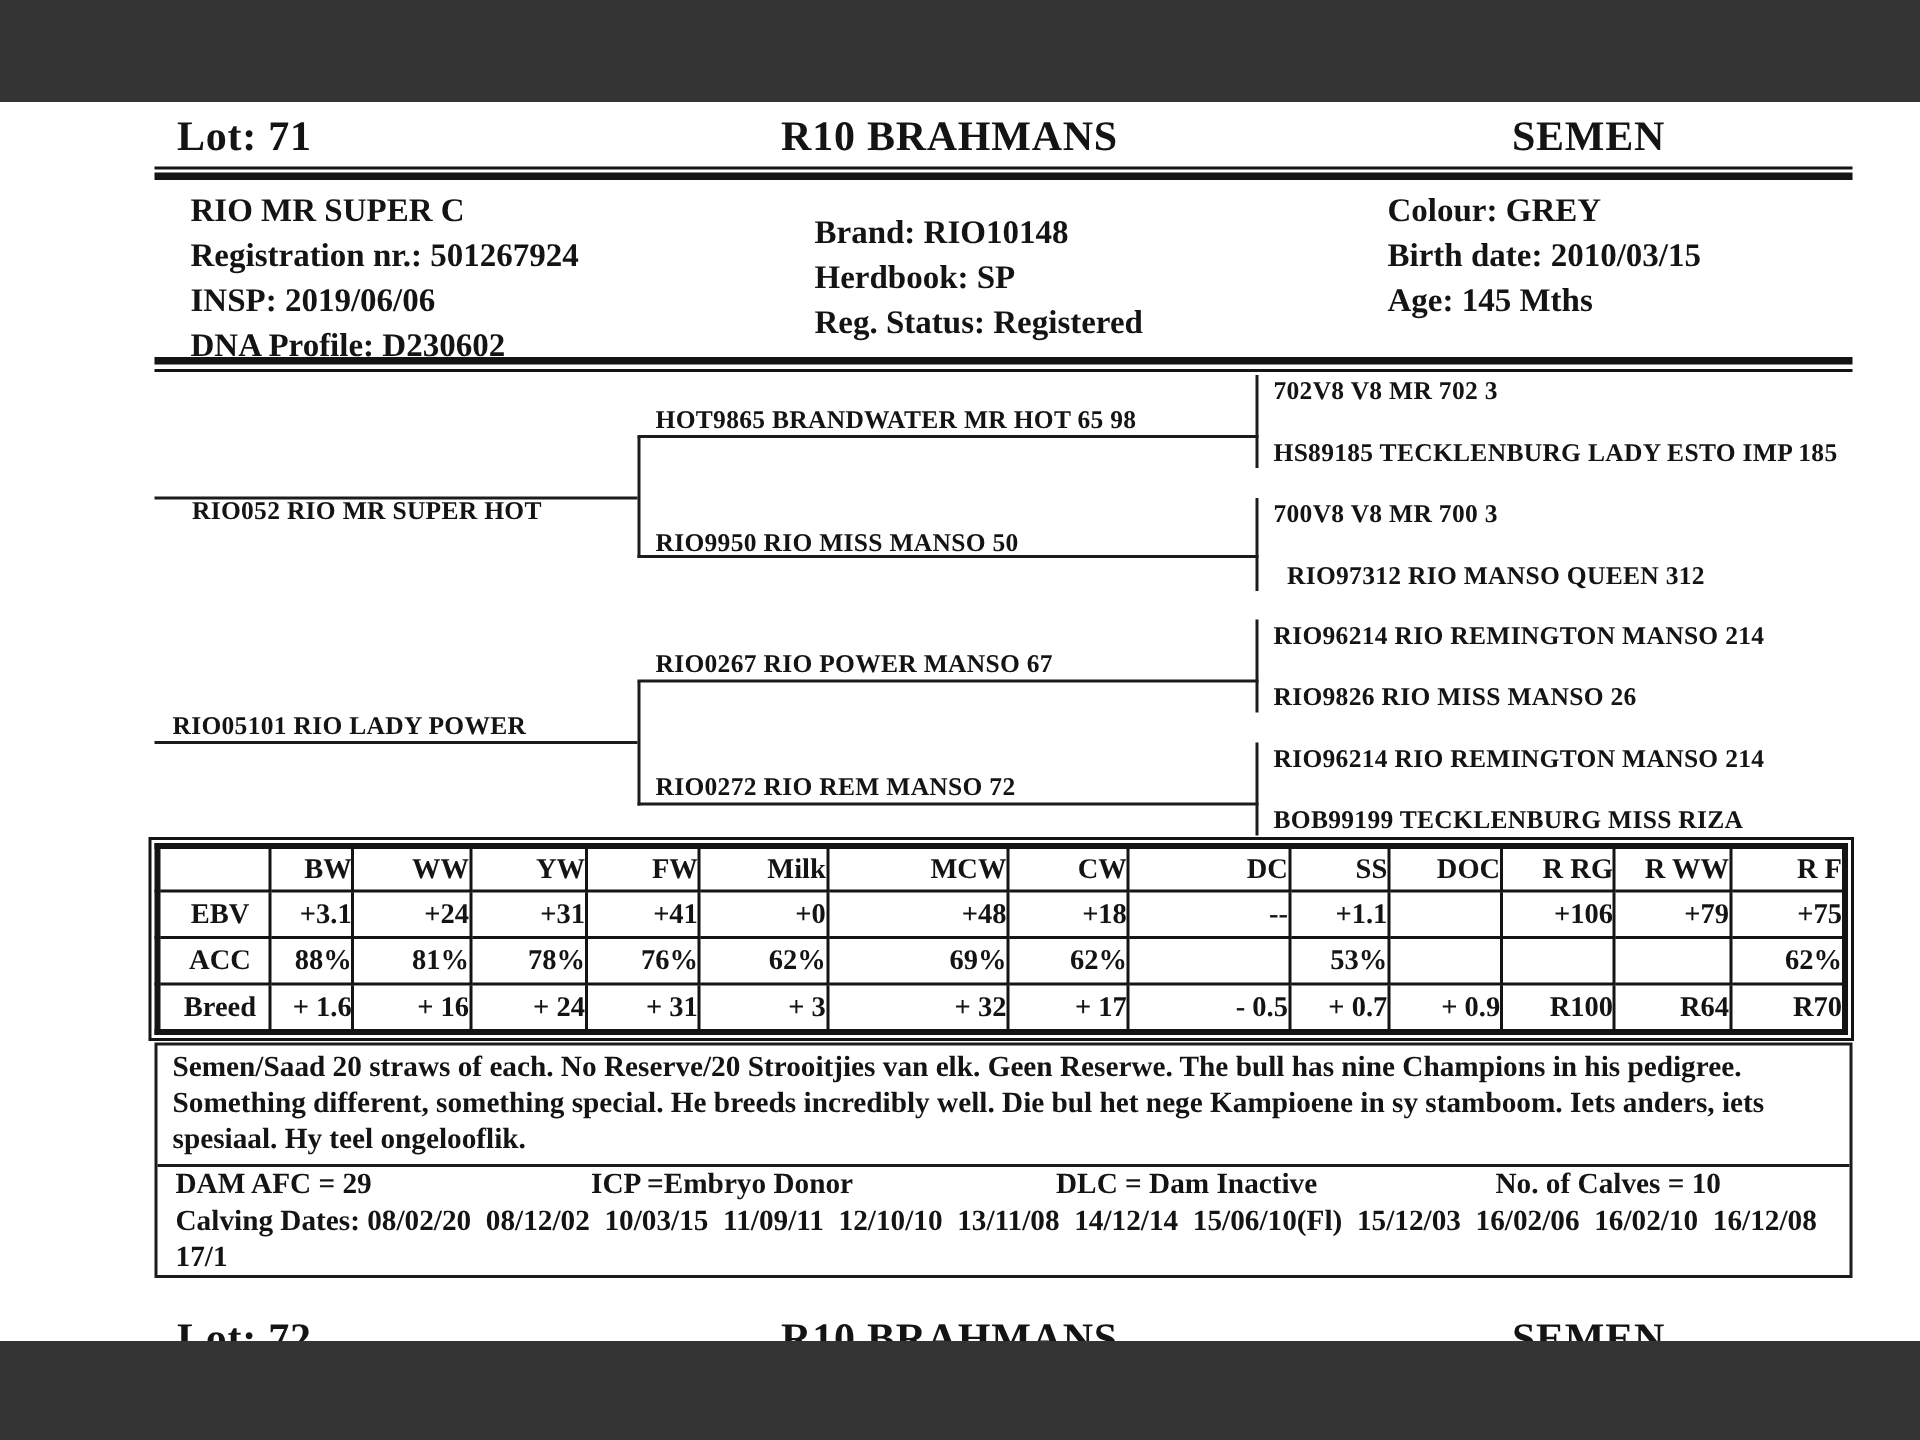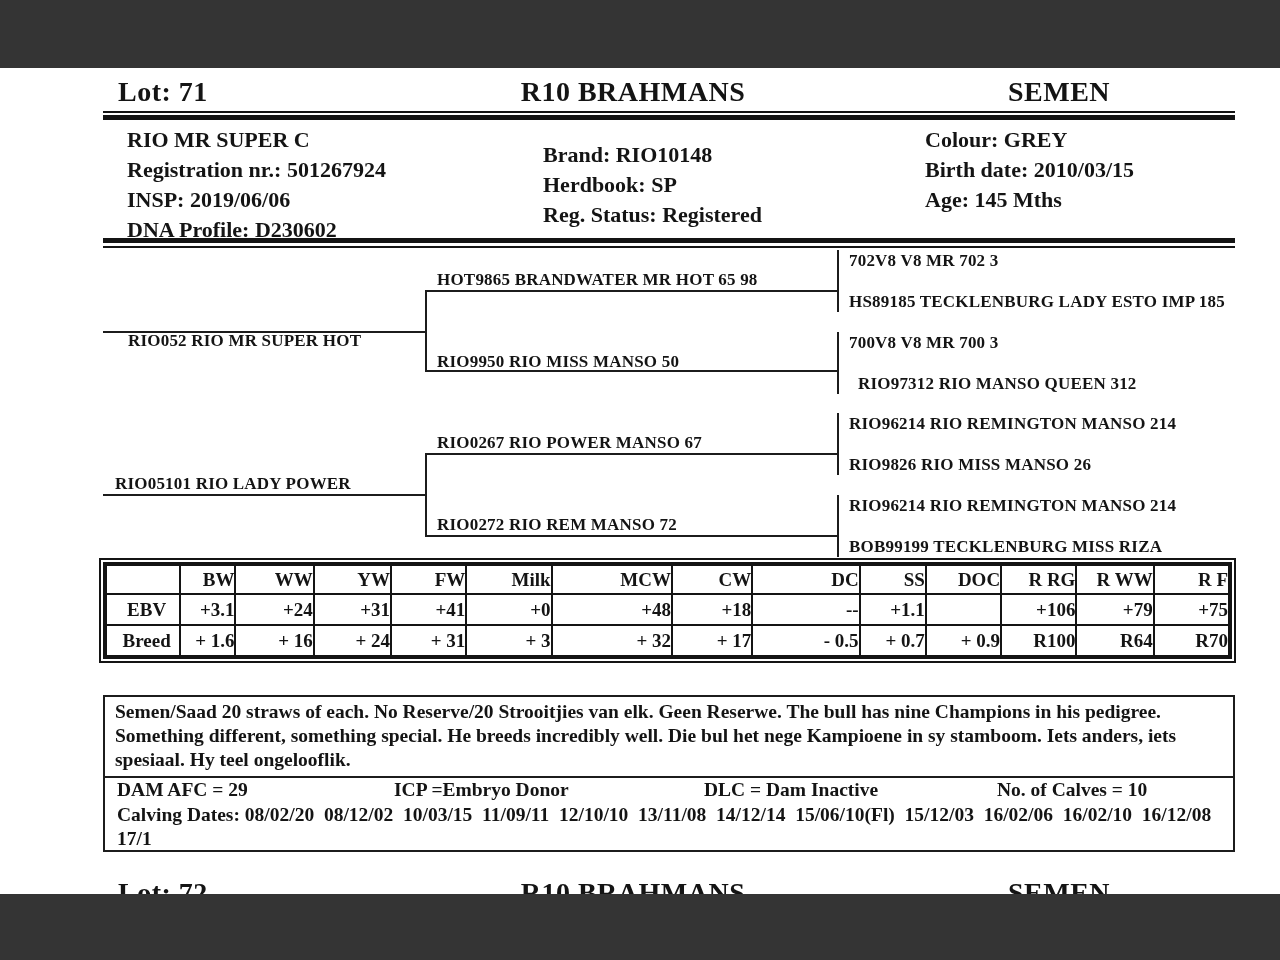--- a/index.html
+++ b/index.html
@@ -137,20 +137,36 @@
             <td>+48</td>
             <td>+18</td>
             <td>--</td>
             <td>+1.1</td>
             <td></td>
             <td>+106</td>
             <td>+79</td>
             <td>+75</td>
           </tr>
           <tr>
+            <td class="rowlabel">ACC</td>
+            <td>88%</td>
+            <td>81%</td>
+            <td>78%</td>
+            <td>76%</td>
+            <td>62%</td>
+            <td>69%</td>
+            <td>62%</td>
+            <td></td>
+            <td>53%</td>
+            <td></td>
+            <td></td>
+            <td></td>
+            <td>62%</td>
+          </tr>
+          <tr>
             <td class="rowlabel">Breed</td>
             <td>+ 1.6</td>
             <td>+ 16</td>
             <td>+ 24</td>
             <td>+ 31</td>
             <td>+ 3</td>
             <td>+ 32</td>
             <td>+ 17</td>
             <td>- 0.5</td>
             <td>+ 0.7</td>

